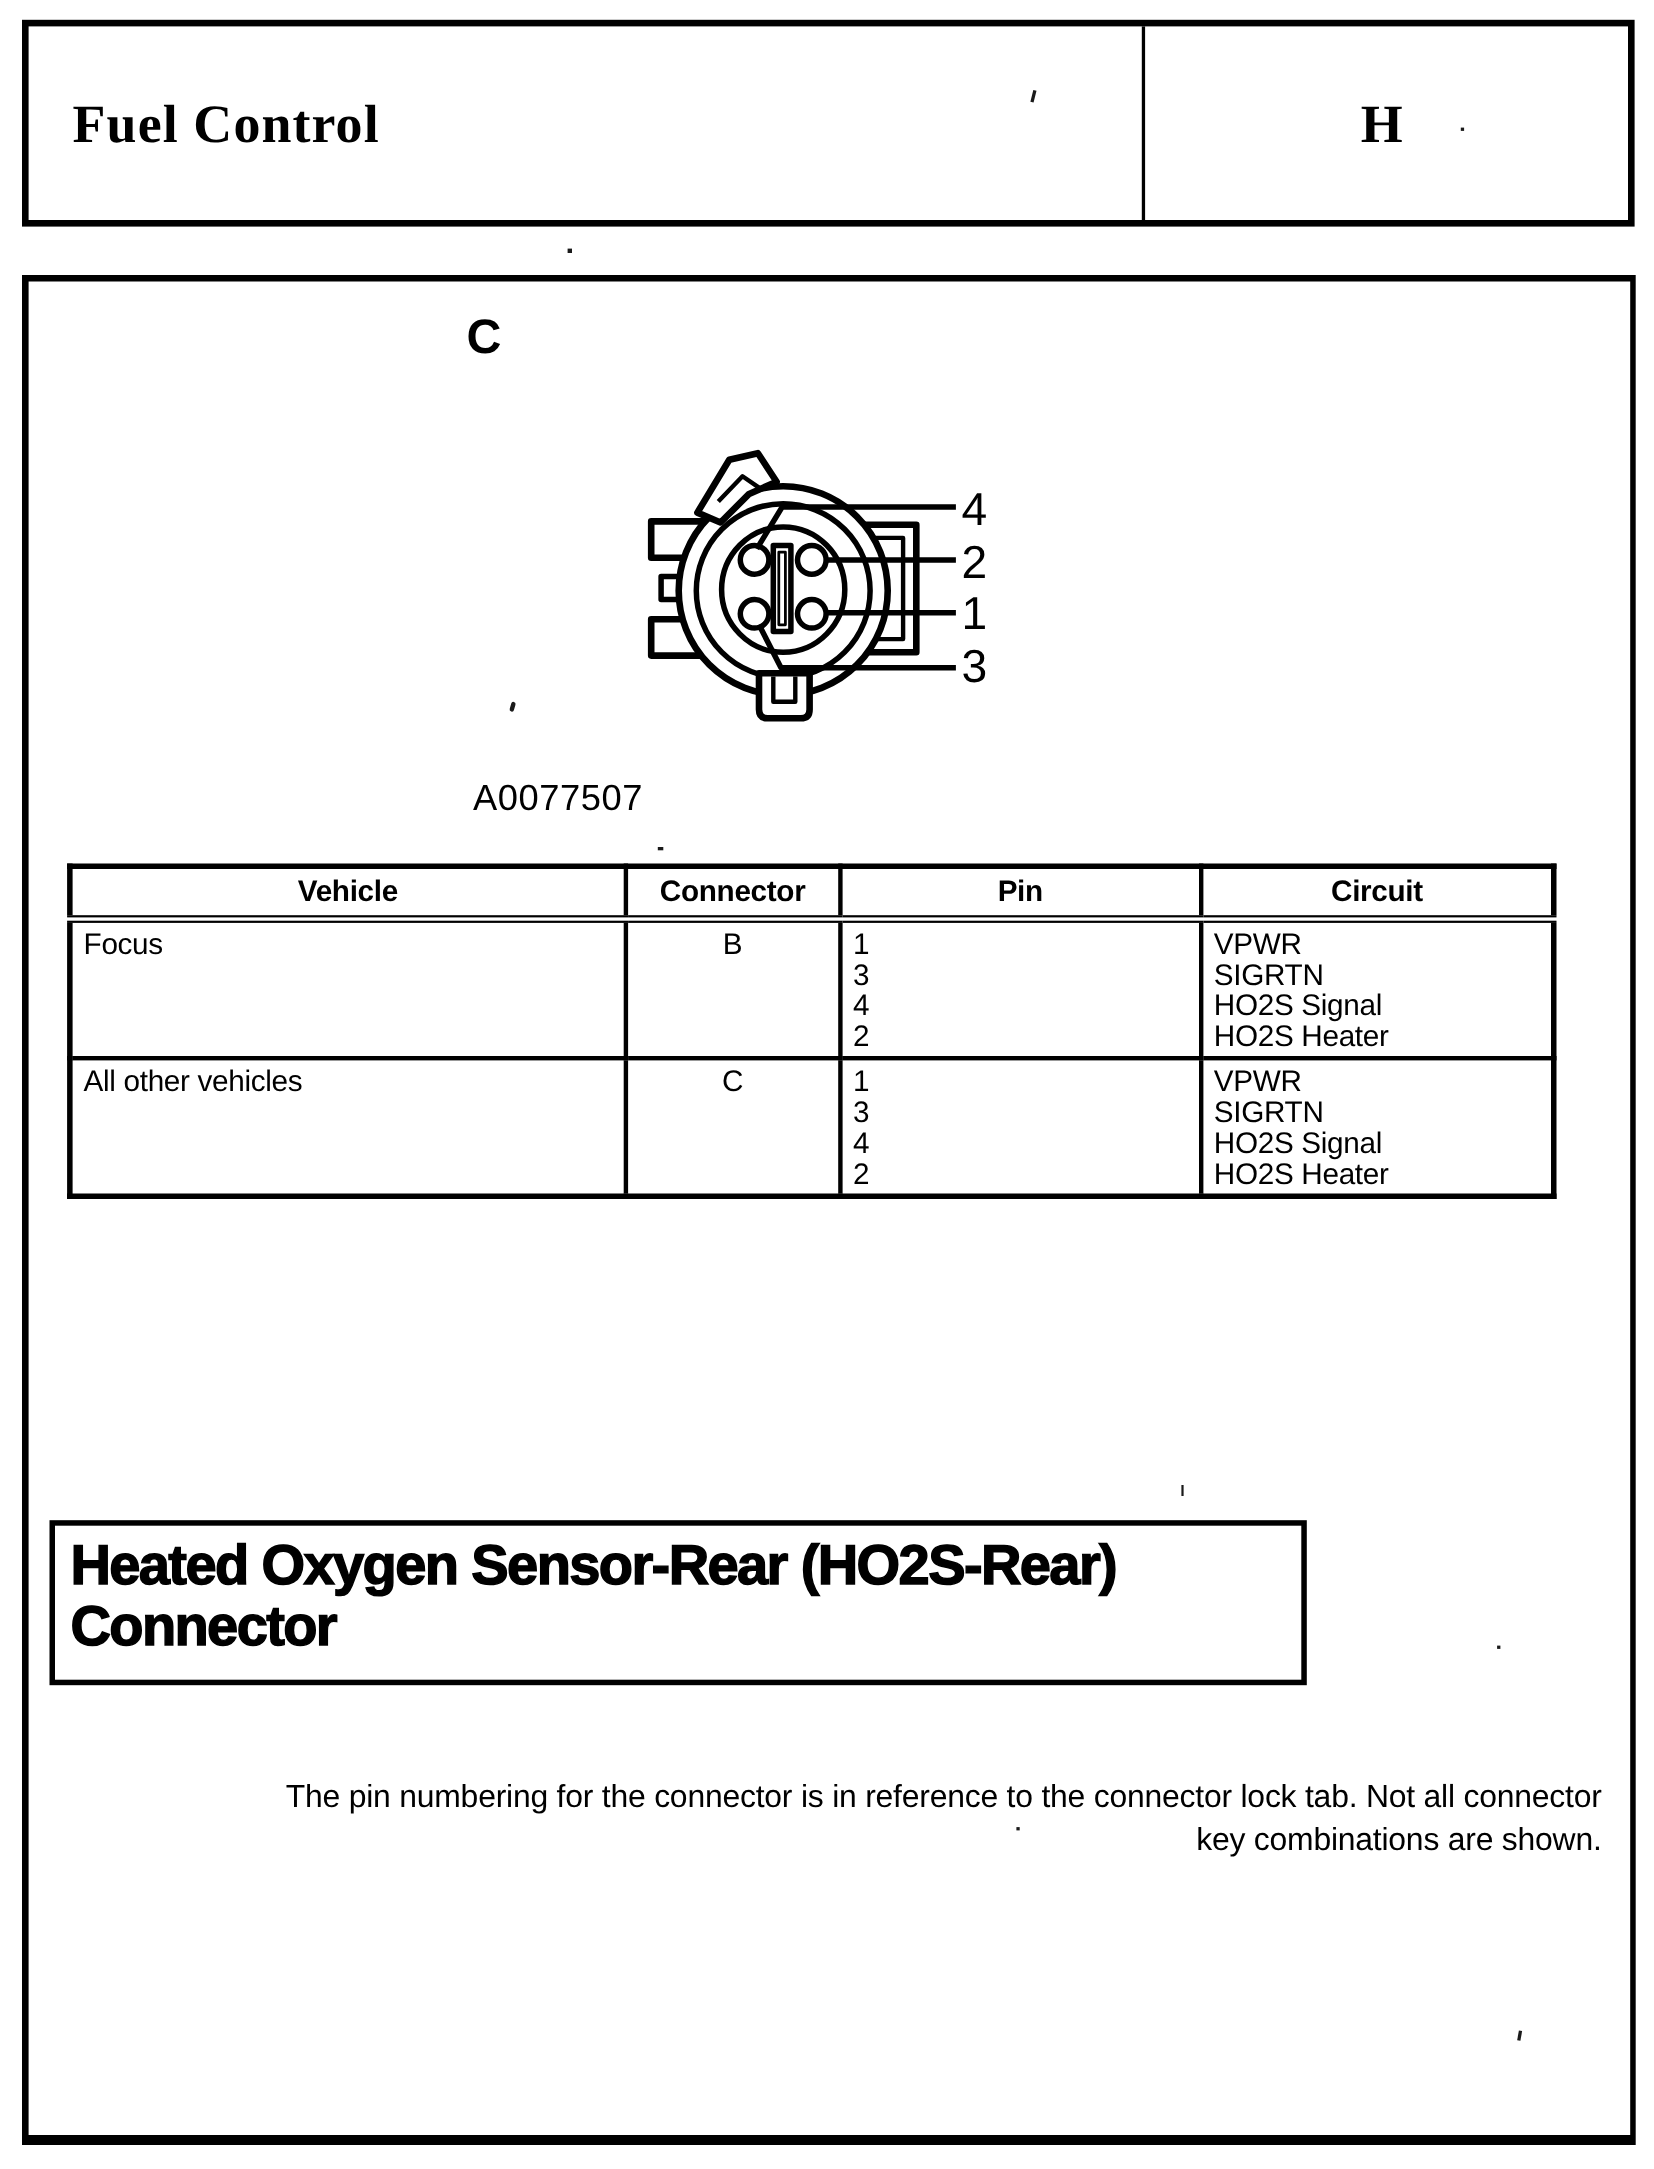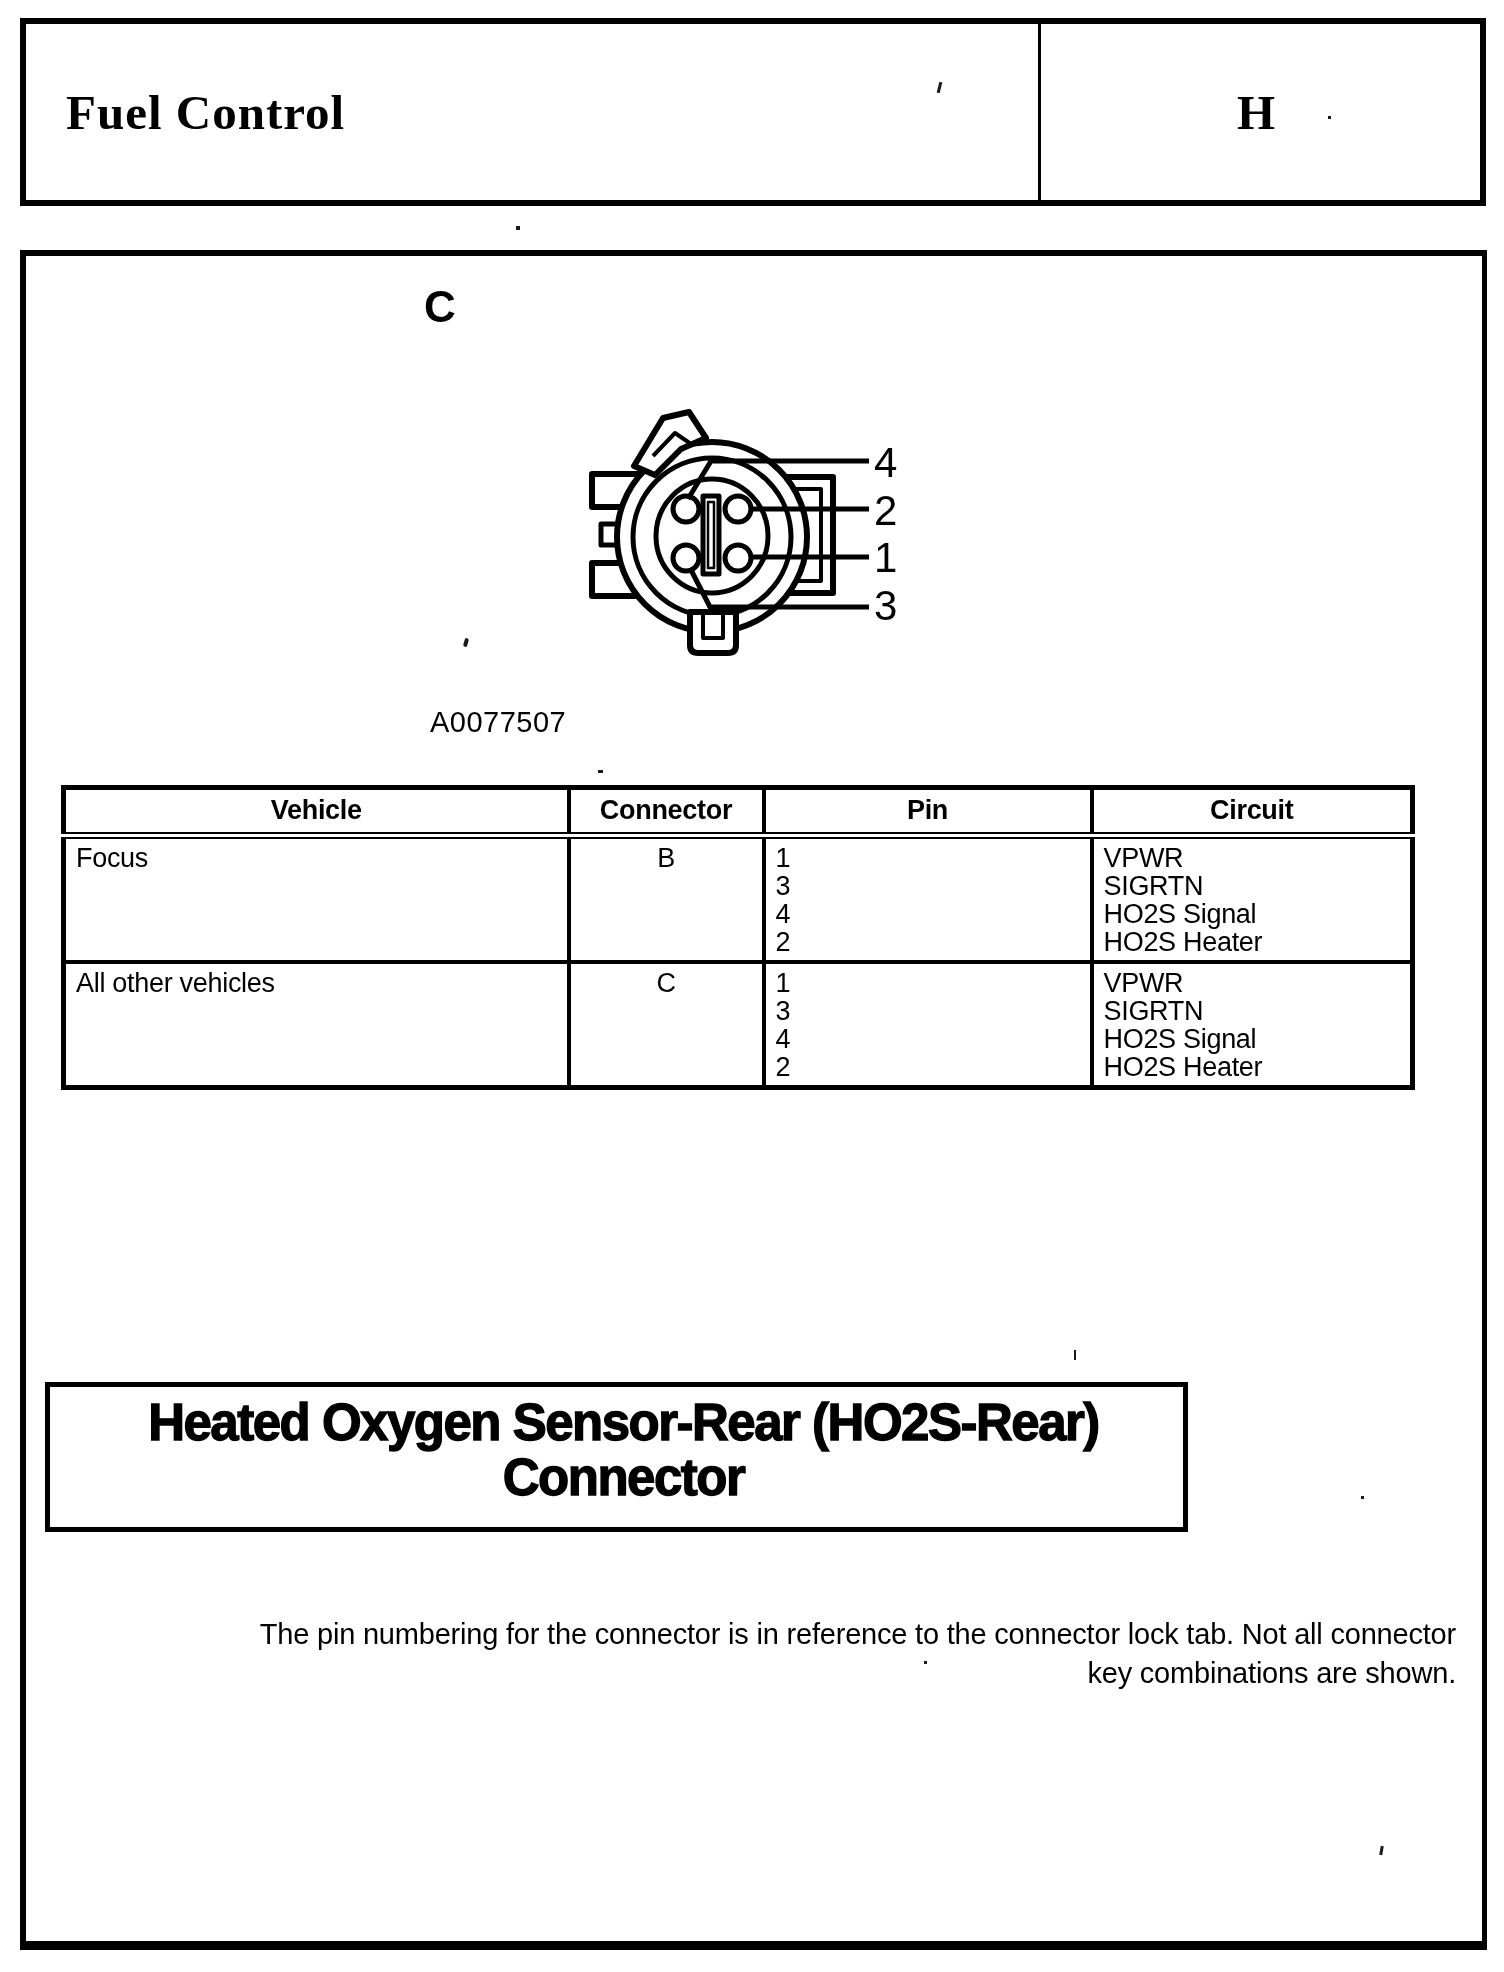--- a/index.html
+++ b/index.html
@@ -31,42 +31,42 @@
     position:absolute;left:398px;top:26px;font-size:44px;font-weight:bold;letter-spacing:-1px;
   }
   .connector-svg{position:absolute;left:544px;top:134px;width:340px;height:280px;}
   .pin-label{
     position:absolute;left:848px;width:60px;font-size:42px;line-height:46px;
   }
   .pin-label.p4{top:184px;}
   .pin-label.p2{top:232px;}
   .pin-label.p1{top:279px;}
   .pin-label.p3{top:327px;}
-  .fig-code{position:absolute;left:404px;top:450px;font-size:29px;letter-spacing:0.5px;}
+  .fig-code{position:absolute;left:404px;top:450px;font-size:33px;letter-spacing:0.5px;}
   
   .pin-table{
     position:absolute;left:35px;top:529px;width:1349px;
     border-collapse:collapse;table-layout:fixed;
     font-size:27px;letter-spacing:-0.3px;
   }
   .pin-table,.pin-table th,.pin-table td{border:4px solid #000;}
   .pin-table{border-width:5px;padding-left:19px;}
   .pin-table th{
     border-bottom:7px double #000;padding:5px 0 6px 0;
     font-size:27px;font-weight:bold;text-align:center;
   }
   .pin-table td{
     vertical-align:top;padding:5px 10px 4px 10px;line-height:28px;
   }
   .lines{white-space:pre-line;}
   .td-conn{text-align:center;}
   
   .heading-box{
     position:absolute;left:19px;top:1126px;width:1133px;height:140px;
-    border:5px solid #000;background:#fff;text-align:center;
+    border:5px solid #000;background:#fff;
   }
   .heading-box h1{
     margin:0;padding:8px 0 0 14px;
     font-size:51px;line-height:55px;font-weight:bold;letter-spacing:-1.5px;
     -webkit-text-stroke:1.3px #000;white-space:pre-line;
   }
   
   .note{
     position:absolute;left:30px;top:1330px;width:1400px;
     font-size:29px;line-height:39px;letter-spacing:-0.2px;white-space:pre-line;text-align:right;

